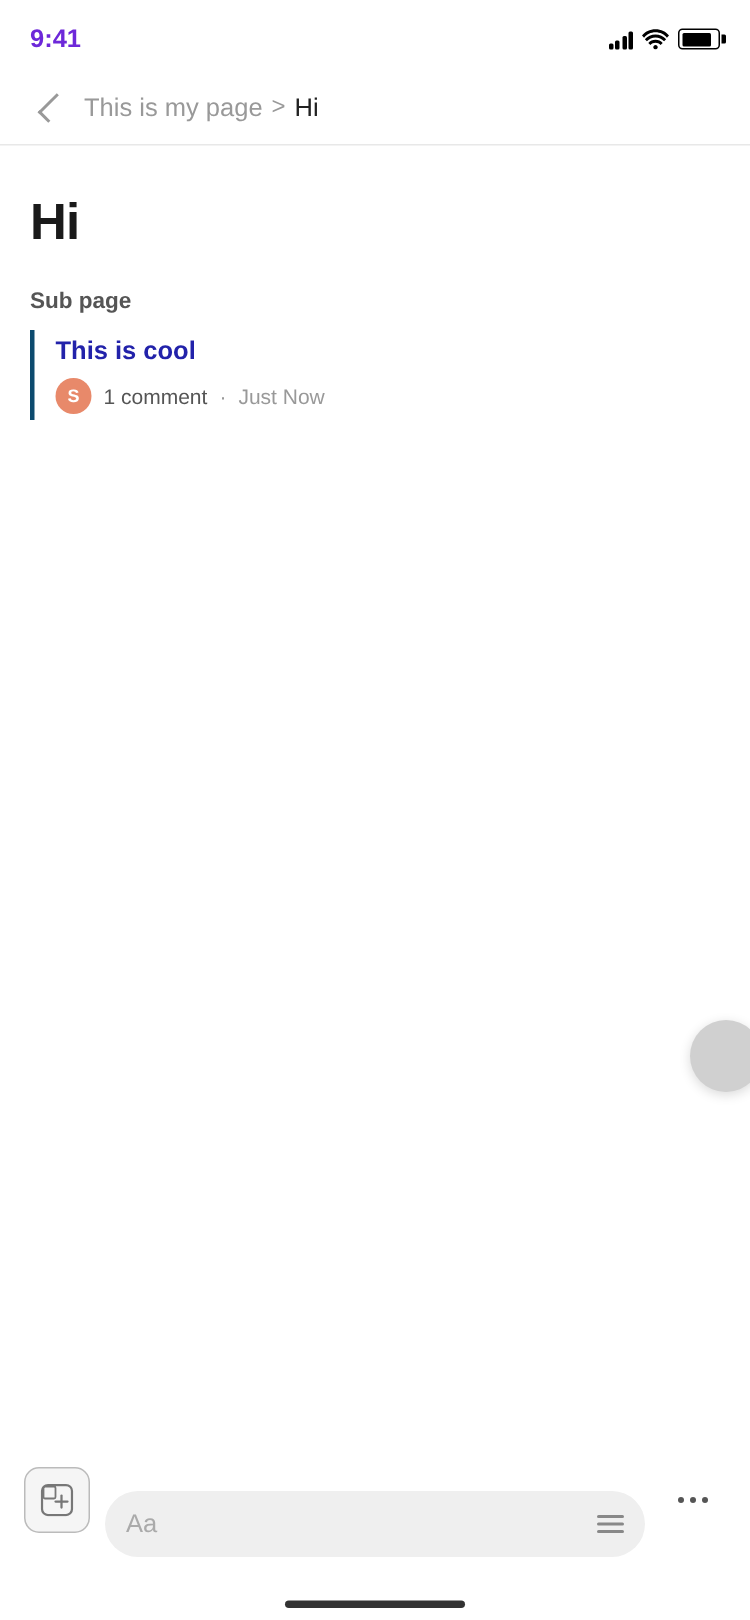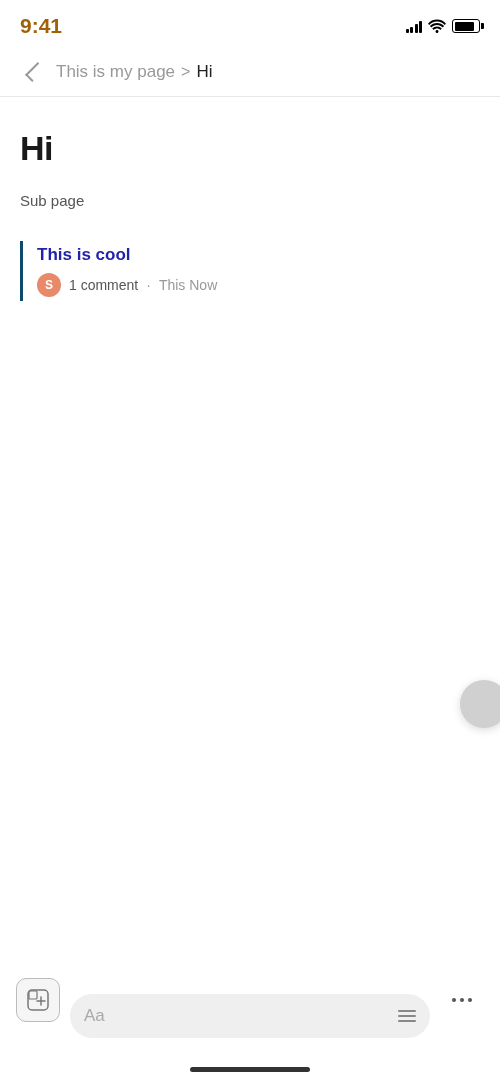--- a/index.html
+++ b/index.html
@@ -22,23 +22,23 @@
     
     .status-bar {
       display: flex;
       justify-content: space-between;
       align-items: center;
       padding: 12px 20px 8px 20px;
       height: 48px;
     }
 
     .status-time {
-      font-size: 21px;
+      font-size: 17px;
       font-weight: 600;
-      color: #a16207;
+      color: #6d28d9;
     }
 
     .status-icons {
       display: flex;
       align-items: center;
       gap: 6px;
     }
 
     .signal-icon {
       display: flex;
@@ -157,22 +157,22 @@
       font-size: 34px;
       font-weight: 700;
       color: #1a1a1a;
       margin-bottom: 24px;
       letter-spacing: -0.5px;
     }
 
     .section-label {
       font-size: 15px;
       color: #555;
-      margin-bottom: 32px;
-      font-weight: 400;
+      margin-bottom: 11px;
+      font-weight: 700;
     }
 
     
     .subpage-card {
       display: flex;
       border-left: 3px solid #0c4a6e;
       padding-left: 14px;
       padding-top: 4px;
       padding-bottom: 4px;
       cursor: pointer;
@@ -383,21 +383,21 @@
 
   <p class="section-label">Sub page</p>
 
   <div class="subpage-card">
     <div class="subpage-card-content">
       <span class="subpage-title">This is cool</span>
       <div class="subpage-meta">
         <div class="avatar">S</div>
         <span class="comment-count">1 comment</span>
         <span class="meta-dot">·</span>
-        <span class="timestamp">This Now</span>
+        <span class="timestamp">Just Now</span>
       </div>
     </div>
   </div>
 </div>
 
 <div class="floating-btn">
 </div>
 
 <div class="bottom-toolbar">
   <div class="toolbar-add-btn">

